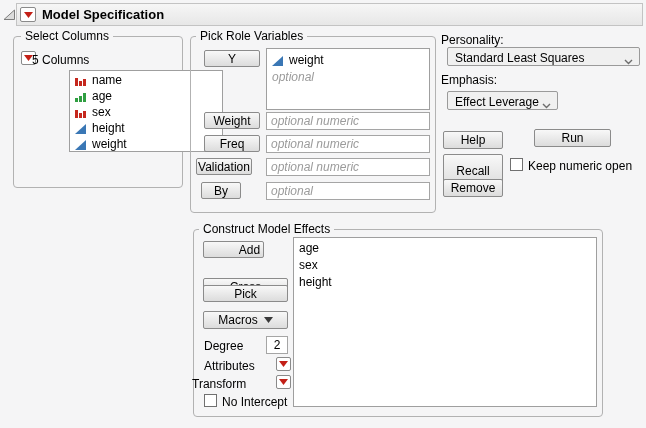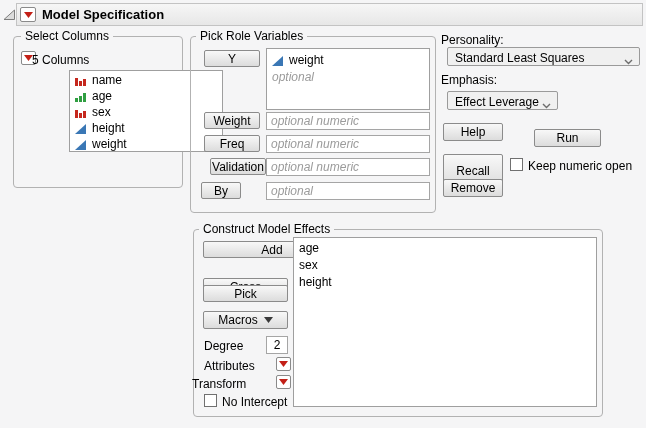--- a/index.html
+++ b/index.html
@@ -176,21 +176,21 @@
   <div class="abs btn" style="left:204px; top:112px; width:56px; height:17px;">Weight</div>
   <div class="abs" style="left:266px; top:112px; width:164px; height:18px;">
     <input class="field" placeholder="optional numeric" style="">
   </div>
 
   <div class="abs btn" style="left:204px; top:135px; width:56px; height:17px;">Freq</div>
   <div class="abs" style="left:266px; top:135px; width:164px; height:18px;">
     <input class="field" placeholder="optional numeric" style="">
   </div>
 
-  <div class="abs btn" style="left:210px; top:158px; width:56px; height:17px;">Validation</div>
+  <div class="abs btn" style="left:196px; top:158px; width:56px; height:17px;">Validation</div>
   <div class="abs" style="left:266px; top:158px; width:164px; height:18px;">
     <input class="field" placeholder="optional numeric" style="">
   </div>
 
   <div class="abs btn" style="left:201px; top:182px; width:40px; height:17px;">By</div>
   <div class="abs" style="left:266px; top:182px; width:164px; height:18px;">
     <input class="field" placeholder="optional" style="">
   </div>
 
   <span class="abs label12" style="left:441px; top:33px;">Personality:</span>
@@ -202,32 +202,32 @@
   </div>
 
   <span class="abs label12" style="left:441px; top:73px;">Emphasis:</span>
   <div class="abs dropdown" style="left:447px; top:91px; width:111px; height:19px;">
     <span>Effect Leverage</span>
     <svg class="chev" width="9" height="6">
       <polyline points="1,1 4.5,4.5 8,1" fill="none" stroke="#6d6d6d" stroke-width="1.4"></polyline>
     </svg>
   </div>
 
-  <div class="abs btn" style="left:443px; top:123px; width:60px; height:18px;">Help</div>
-  <div class="abs btn" style="left:534px; top:129px; width:67px; height:18px;">Run</div>
+  <div class="abs btn" style="left:443px; top:131px; width:60px; height:18px;">Help</div>
+  <div class="abs btn" style="left:534px; top:129px; width:77px; height:18px;">Run</div>
   <div class="abs btn" style="left:443px; top:154px; width:60px; height:34px;">Recall</div>
   <span class="abs checkbox" style="left:510px; top:158px;"></span>
   <span class="abs label12" style="left:528px; top:159px;">Keep numeric open</span>
   <div class="abs btn" style="left:443px; top:179px; width:60px; height:18px;">Remove</div>
 
   <div class="abs group" style="left:193px; top:229px; width:410px; height:188px;">
     <span class="legend" style="left:5px;">Construct Model Effects</span>
   </div>
 
-  <div class="abs btn" style="left:203px; top:241px; width:106px; height:17px;padding-left:32px;">Add</div>
+  <div class="abs btn" style="left:203px; top:241px; width:61px; height:17px;padding-left:32px;">Add</div>
   <div class="abs btn" style="left:203px; top:278px; width:85px; height:17px;">Cross</div>
   <div class="abs btn" style="left:203px; top:285px; width:85px; height:17px;">Pick</div>
 
   <div class="abs btn" style="left:203px; top:311px; width:85px; height:18px;align-items:center;">
     <span>Macros</span>
     <svg style="margin-left:6px;" width="9" height="6">
       <polygon points="0,0 9,0 4.5,6" fill="#3a3a3a"></polygon>
     </svg>
   </div>
 

